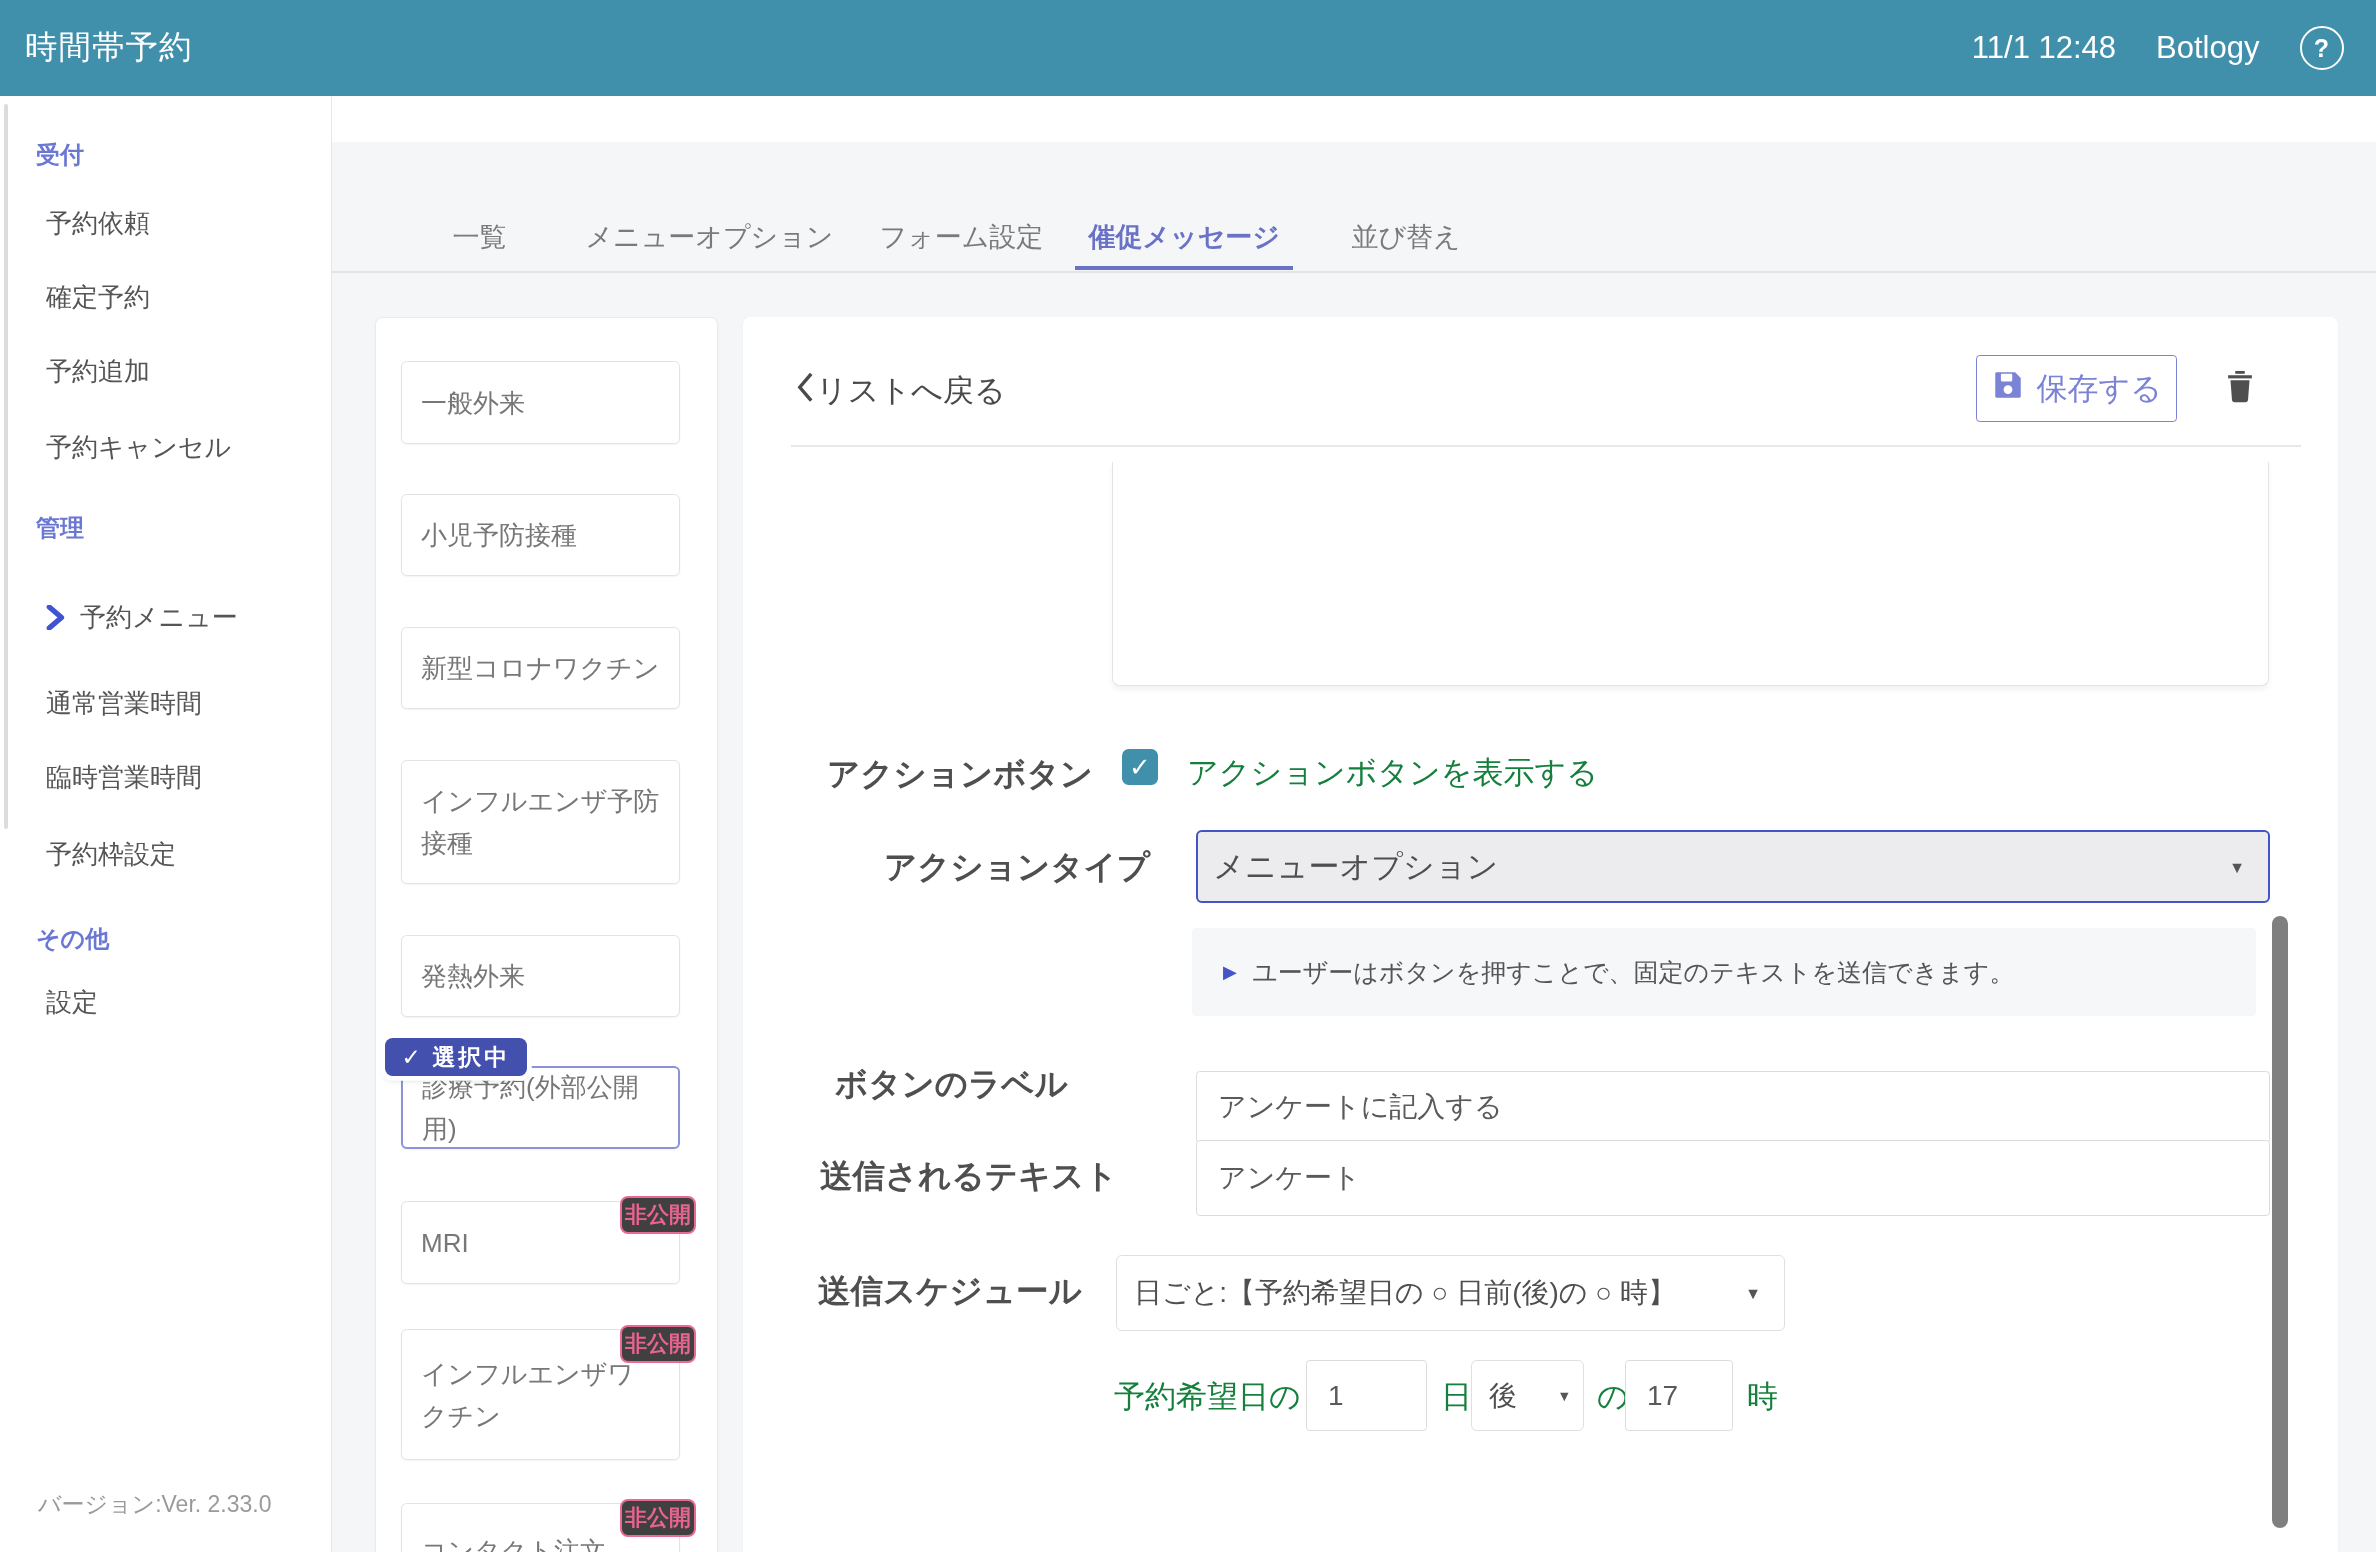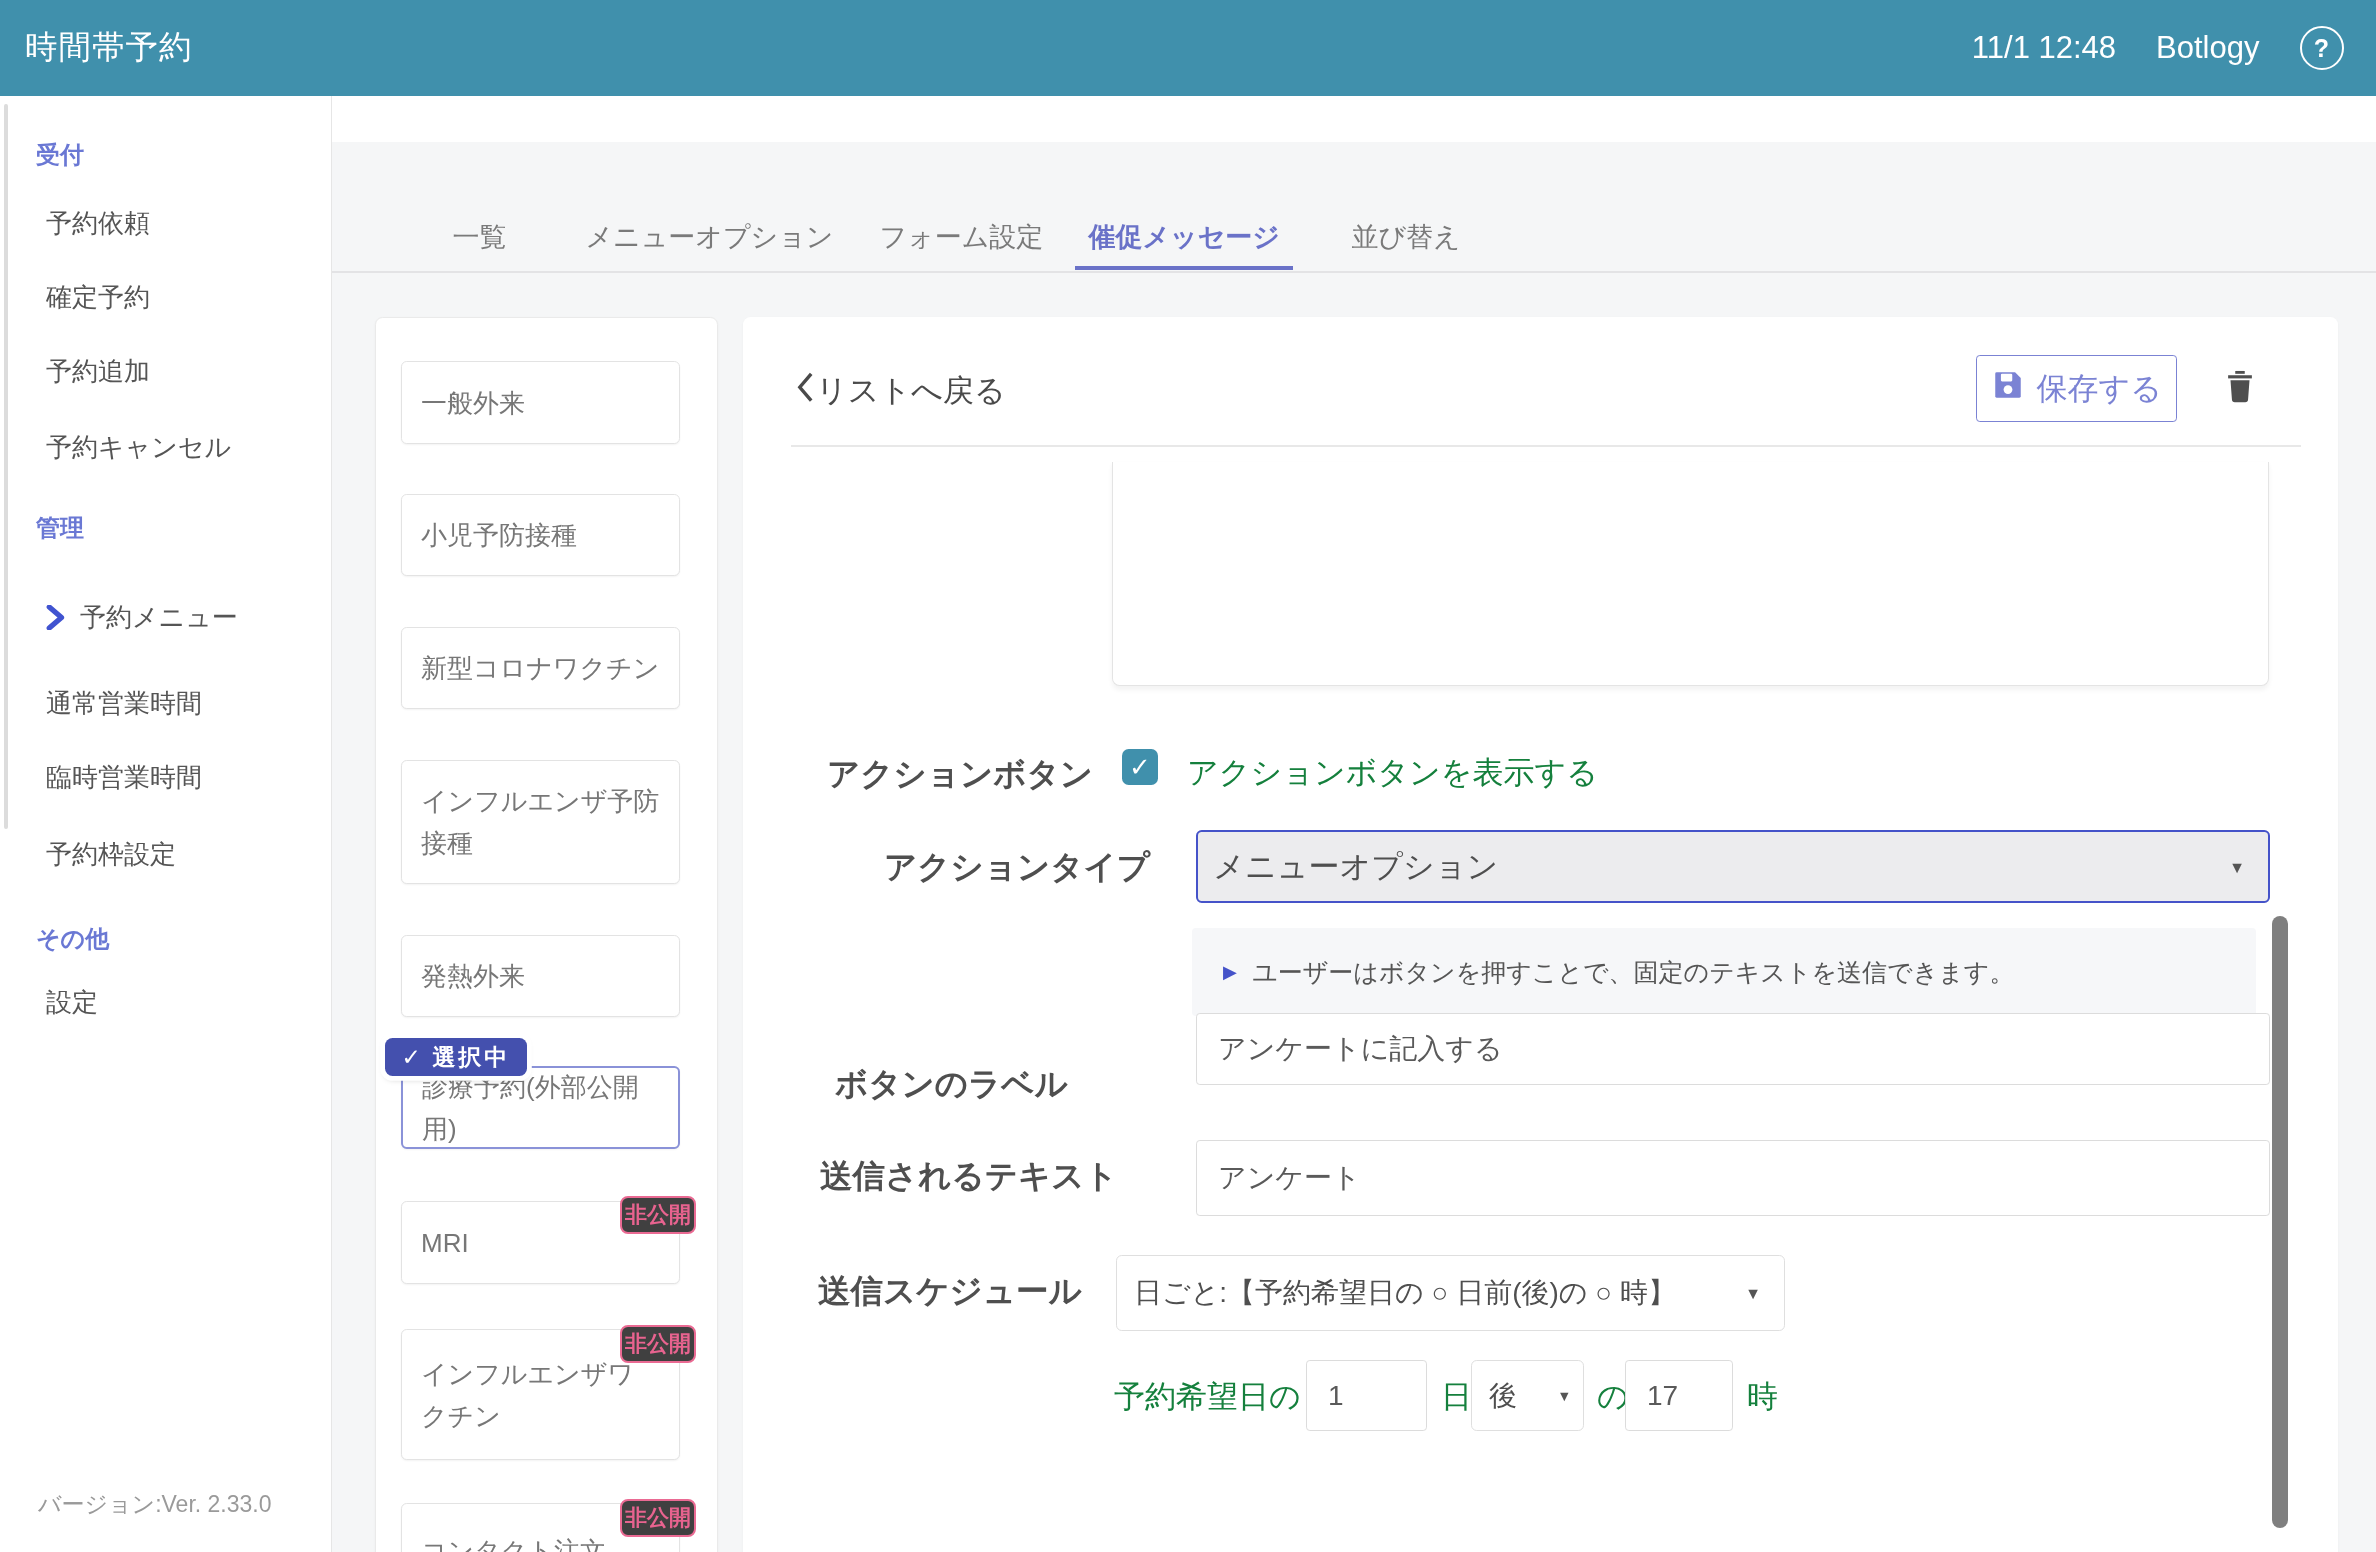--- a/index.html
+++ b/index.html
@@ -219,21 +219,21 @@
       <span>メニューオプション</span>
       <span class="caret">▼</span>
     </div>
 
     <div class="hint-box">
       <span class="hint-arrow">▶</span>
       <span class="hint-text">ユーザーはボタンを押すことで、固定のテキストを送信できます。</span>
     </div>
 
     <div class="f-label" style="left:92px;top:746px">ボタンのラベル</div>
-    <div class="text-input" style="left:453px;top:696px;width:1074px;height:72px">
+    <div class="text-input" style="left:453px;top:754px;width:1074px;height:72px">
       <span>アンケートに記入する</span>
     </div>
 
     <div class="f-label" style="left:77px;top:838px">送信されるテキスト</div>
     <div class="text-input" style="left:453px;top:823px;width:1074px;height:76px">
       <span>アンケート</span>
     </div>
 
     <div class="f-label" style="left:75px;top:953px">送信スケジュール</div>
     <div class="select-plain" style="left:373px;top:938px;width:669px;height:76px">

